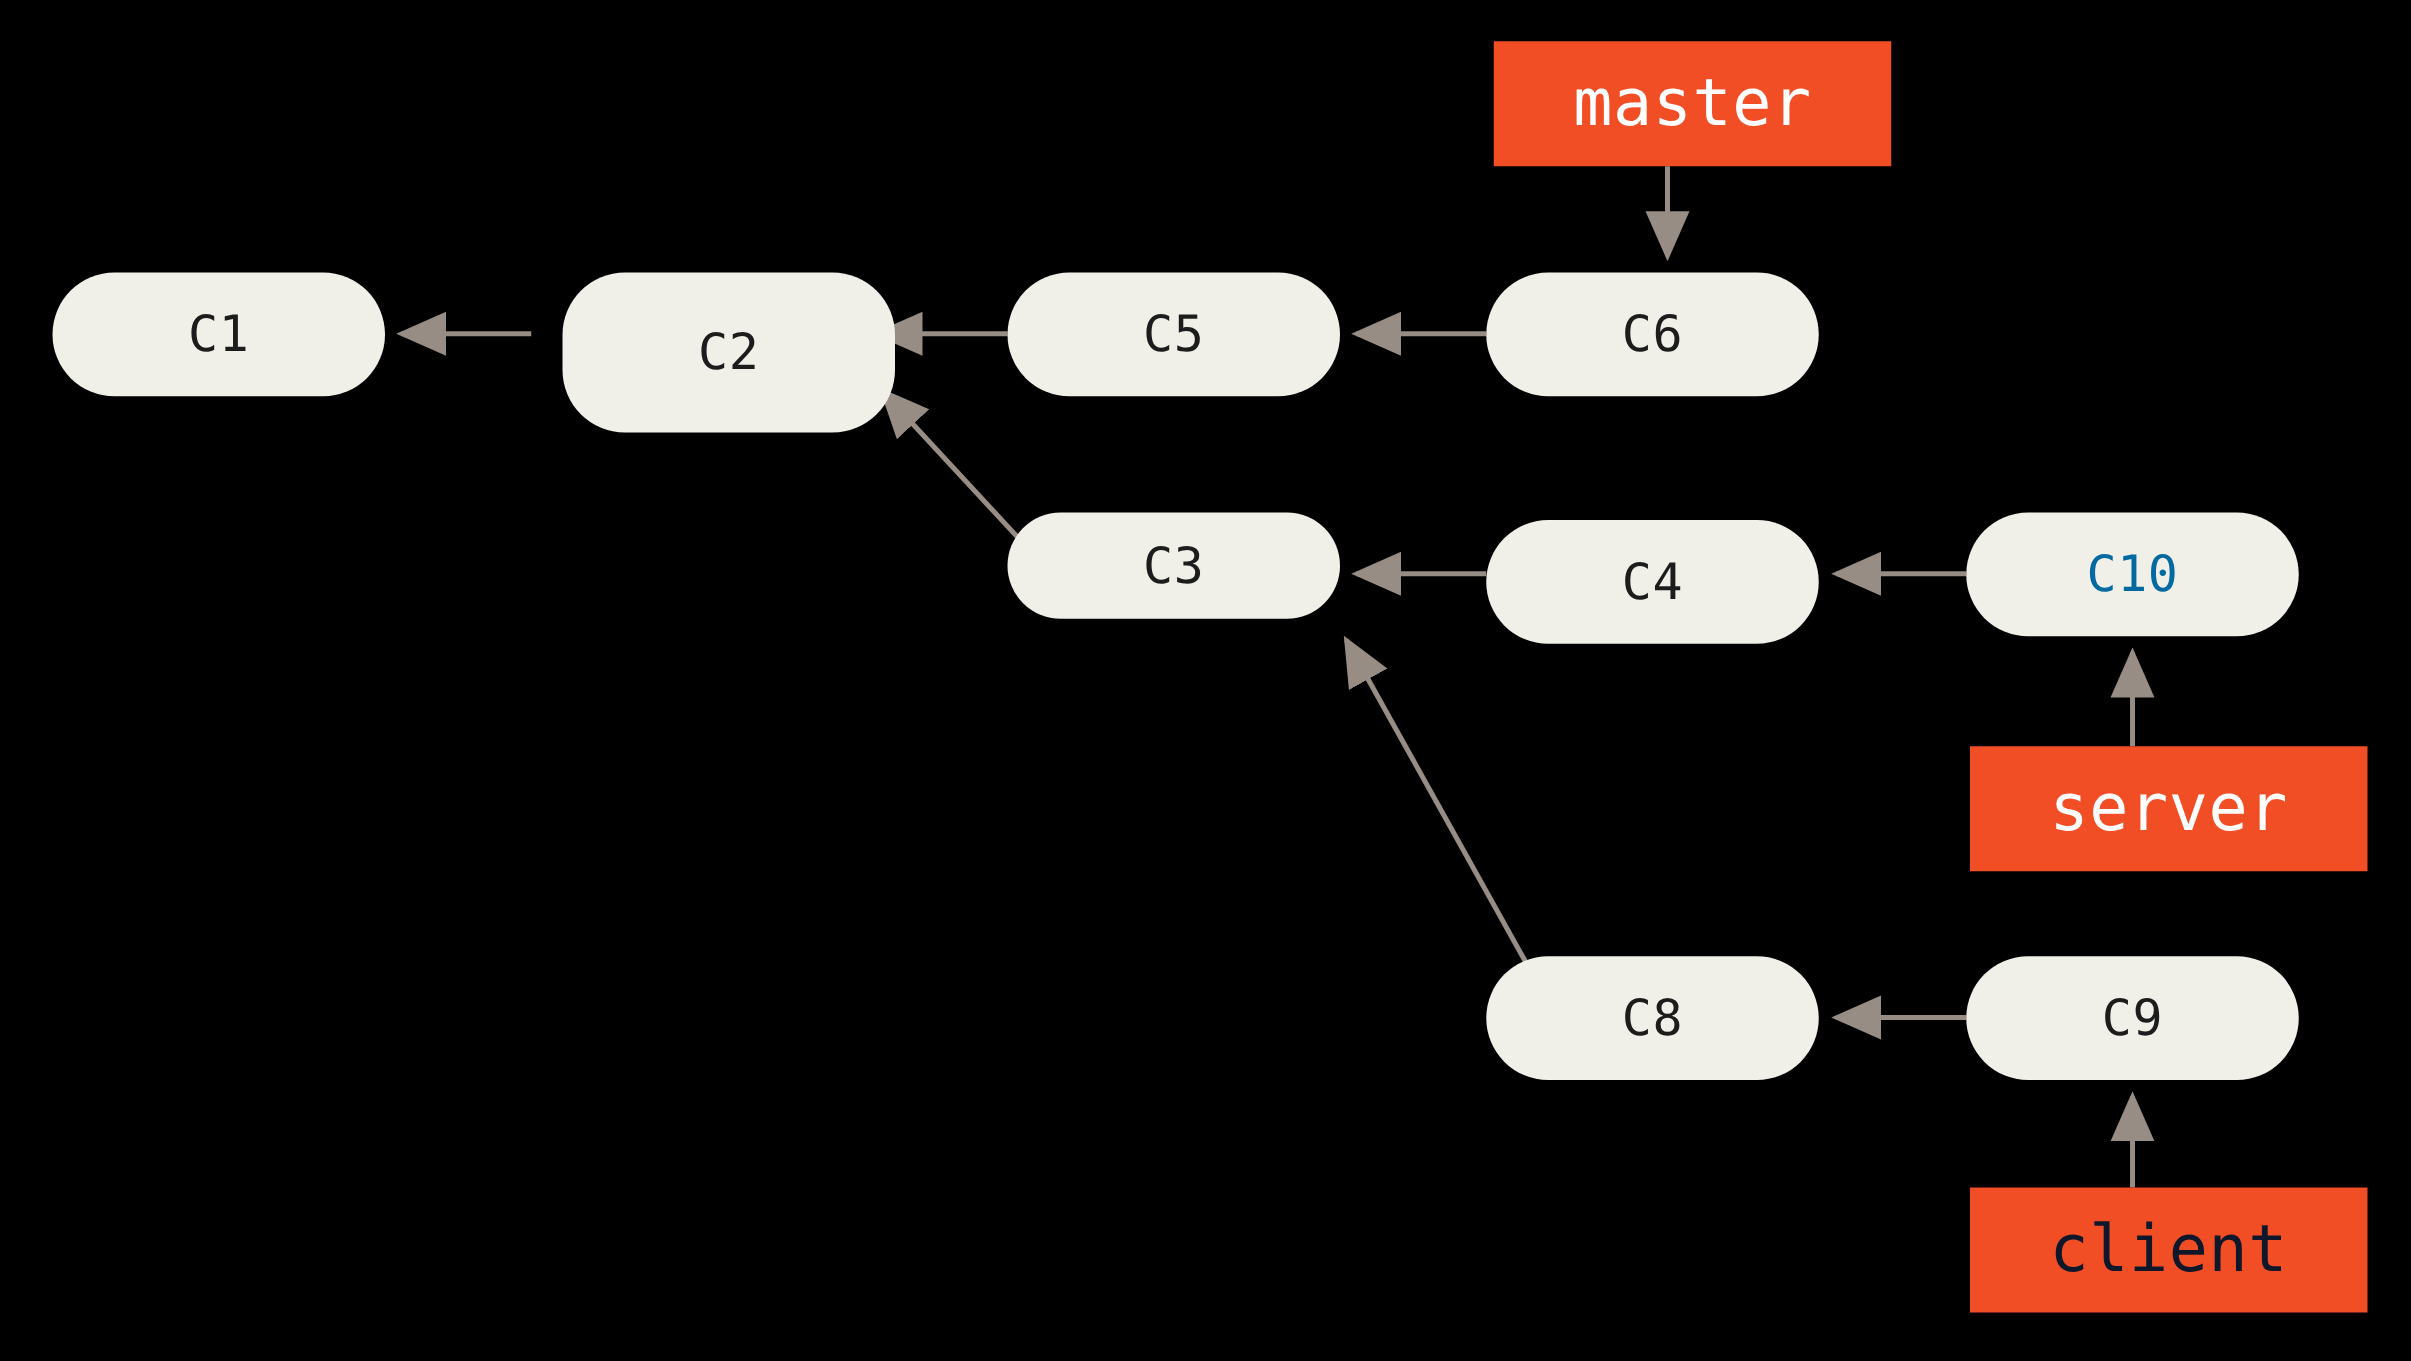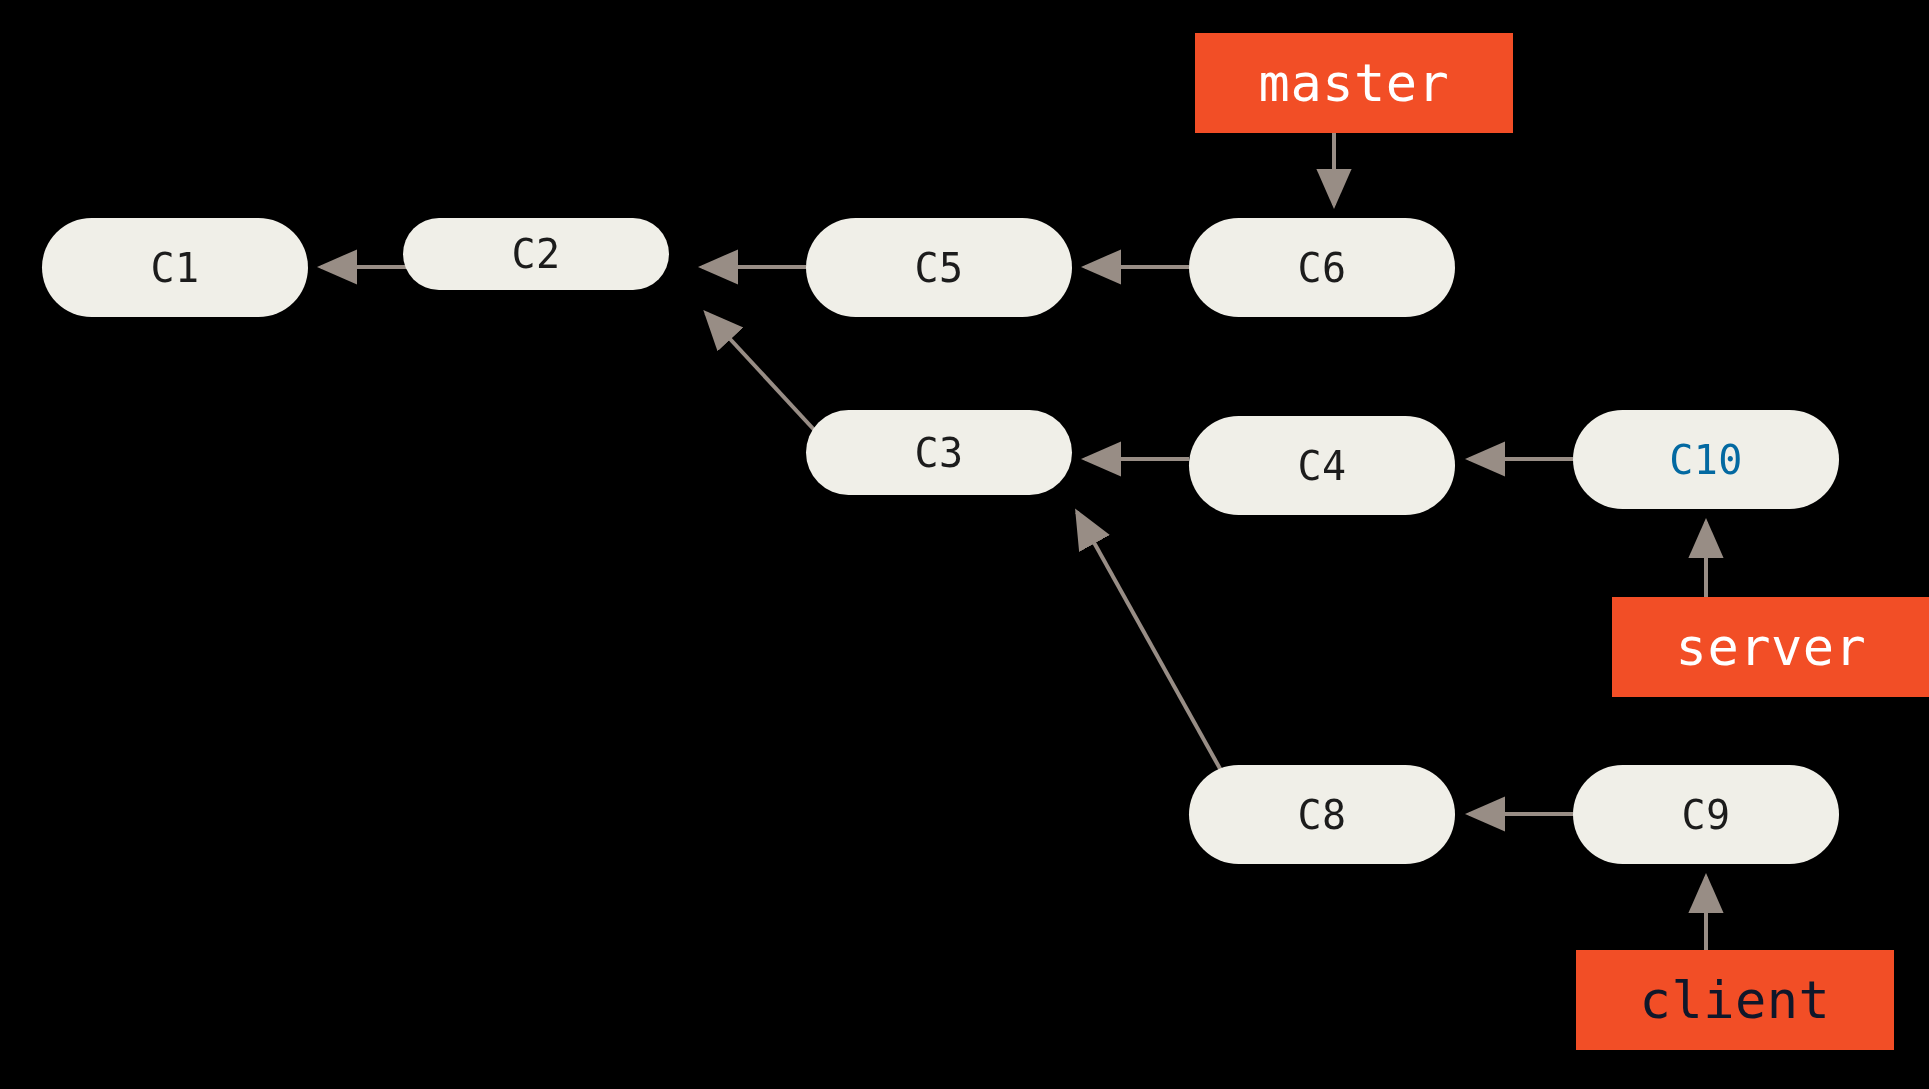--- a/index.html
+++ b/index.html
@@ -80,21 +80,21 @@
         <line x1="1334" y1="133" x2="1334" y2="205" stroke="#988d85" stroke-width="4" marker-end="url(#arrowhead)"></line>
         <line x1="1706" y1="597" x2="1706" y2="522" stroke="#988d85" stroke-width="4" marker-end="url(#arrowhead)"></line>
         <line x1="1706" y1="950" x2="1706" y2="877" stroke="#988d85" stroke-width="4" marker-end="url(#arrowhead)"></line>
       </g>
   </svg>
 
   <div id="node-layer">
       <div class="commit-node" style="left: 42px; top: 218px; width: 266px; height: 99px; background: rgb(240, 239, 232); color: rgb(28, 28, 28); border-radius: 50px;">
         <span>C1</span>
       </div>
-      <div class="commit-node" style="left: 403px; top: 218px; width: 266px; height: 72px; background: rgb(240, 239, 232); color: rgb(28, 28, 28); border-radius: 50px;">
+      <div class="commit-node" style="left: 450px; top: 218px; width: 266px; height: 128px; background: rgb(240, 239, 232); color: rgb(28, 28, 28); border-radius: 50px;">
         <span>C2</span>
       </div>
       <div class="commit-node" style="left: 806px; top: 218px; width: 266px; height: 99px; background: rgb(240, 239, 232); color: rgb(28, 28, 28); border-radius: 50px;">
         <span>C5</span>
       </div>
       <div class="commit-node" style="left: 1189px; top: 218px; width: 266px; height: 99px; background: rgb(240, 239, 232); color: rgb(28, 28, 28); border-radius: 50px;">
         <span>C6</span>
       </div>
       <div class="commit-node" style="left: 806px; top: 410px; width: 266px; height: 85px; background: rgb(240, 239, 232); color: rgb(28, 28, 28); border-radius: 50px;">
         <span>C3</span>
@@ -107,21 +107,21 @@
       </div>
       <div class="commit-node" style="left: 1189px; top: 765px; width: 266px; height: 99px; background: rgb(240, 239, 232); color: rgb(28, 28, 28); border-radius: 50px;">
         <span>C8</span>
       </div>
       <div class="commit-node" style="left: 1573px; top: 765px; width: 266px; height: 99px; background: rgb(240, 239, 232); color: rgb(28, 28, 28); border-radius: 50px;">
         <span>C9</span>
       </div>
       <div class="branch-label" style="left: 1195px; top: 33px; width: 318px; height: 100px; background: rgb(242, 78, 38); color: rgb(255, 255, 255);">
         <span>master</span>
       </div>
-      <div class="branch-label" style="left: 1576px; top: 597px; width: 318px; height: 100px; background: rgb(242, 78, 38); color: rgb(255, 255, 255); margin-left: 36px;">
+      <div class="branch-label" style="left: 1576px; top: 597px; width: 318px; height: 100px; background: rgb(242, 78, 38); color: rgb(255, 255, 255);">
         <span>server</span>
       </div>
       <div class="branch-label" style="left: 1576px; top: 950px; width: 318px; height: 100px; background: rgb(242, 78, 38); color: #0f172a;">
         <span>client</span>
       </div>
     </div>
 
 </div>
 
 </body></html>

